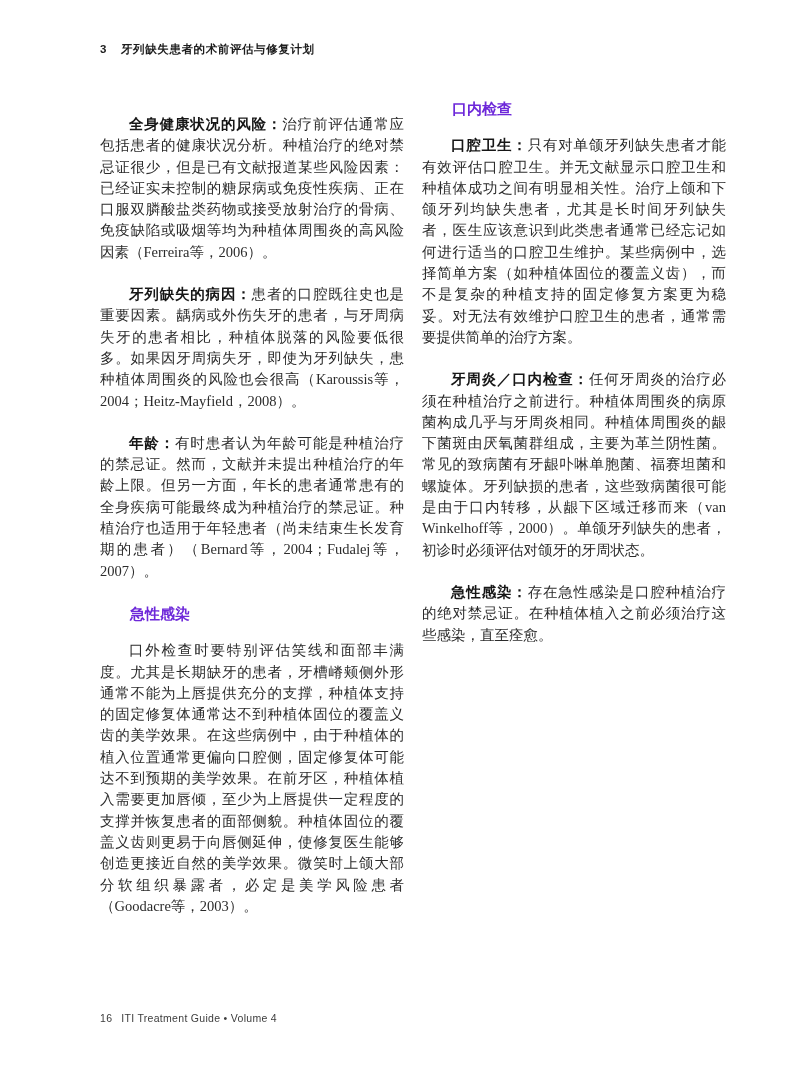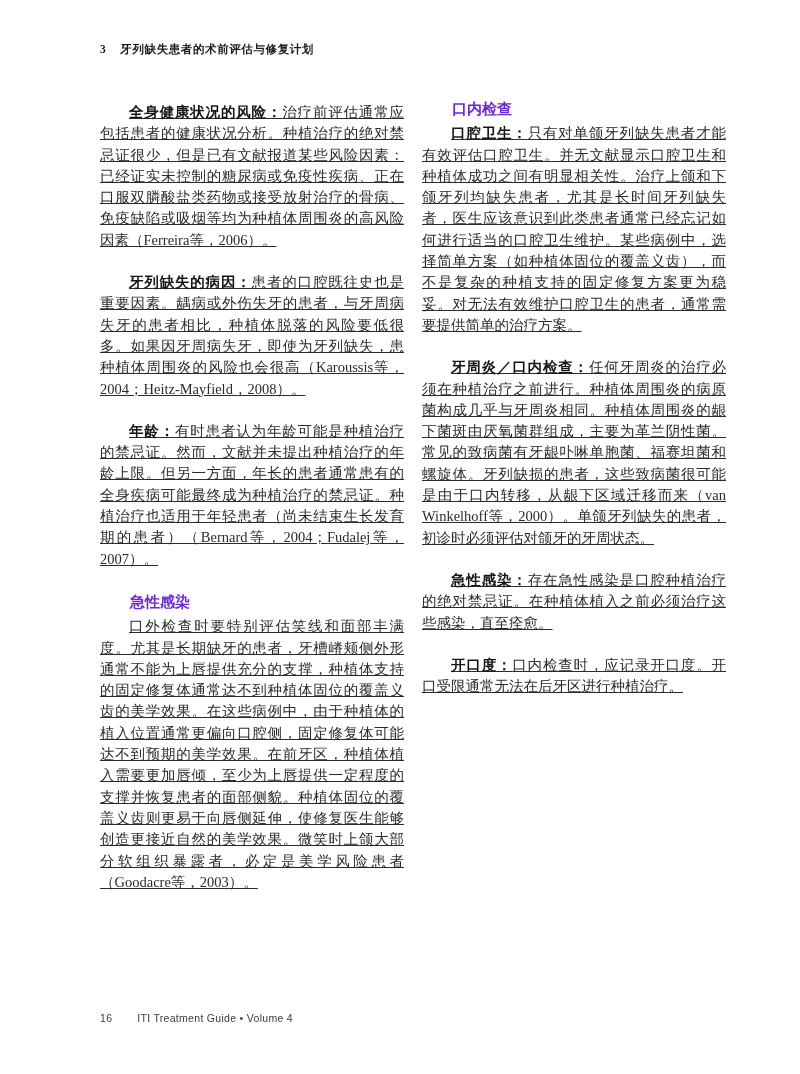--- a/index.html
+++ b/index.html
@@ -14,21 +14,21 @@
     margin: 0 auto;
     background: #ffffff;
     overflow: hidden;
     font-family: "Liberation Serif", "DejaVu Serif", serif;
     color: #2b2b2b;
   }
   .chapter-header {
     position: absolute;
     left: 100px;
     top: 42px;
-    font-family: Liberation Serif, serif;
+    font-family: Liberation Sans, sans-serif;
     font-weight: bold;
     font-size: 11.5px;
     letter-spacing: 0.6px;
     color: #1c1c1c;
     white-space: nowrap;
   }
   .chapter-number {
     display: inline-block;
     margin-right: 14px;
   }
@@ -40,23 +40,22 @@
     display: flex;
     justify-content: space-between;
   }
   .col {
     width: 304px;
     font-size: 14.5px;
     line-height: 21.3px;
     text-align: justify;
   }
   .para {
-    margin: 4px 0 21px 0;
+    margin: 16px 0 21px 0;
     text-indent: 2em;
-    text-decoration: underline;
   }
   .para:last-child {
     margin-bottom: 0;
   }
   .extra-gap {
     margin-top: 21px;
   }
   .lead {
     font-family: "Liberation Sans", "DejaVu Sans", sans-serif;
     font-weight: bold;
@@ -76,21 +75,21 @@
     left: 100px;
     top: 1012px;
     font-family: "Liberation Sans", "DejaVu Sans", sans-serif;
     font-size: 10.5px;
     letter-spacing: 0.3px;
     color: #3c3c3c;
     white-space: nowrap;
   }
   .footer-page-number {
     display: inline-block;
-    margin-right: 25px;
+    margin-right: 9px;
   }
 </style>
 </head>
 <body>
 
 <div class="page">
 
   <div class="chapter-header">
     <span class="chapter-number">3</span><span class="chapter-title">牙列缺失患者的术前评估与修复计划</span>
   </div>
@@ -103,21 +102,20 @@
       <p class="para"><b class="lead">年龄：</b><span>有时患者认为年龄可能是种植治疗的禁忌证。然而，文献并未提出种植治疗的年龄上限。但另一方面，年长的患者通常患有的全身疾病可能最终成为种植治疗的禁忌证。种植治疗也适用于年轻患者（尚未结束生长发育期的患者）（Bernard等，2004；Fudalej等，2007）。</span></p>
       <h3 class="section-heading">急性感染</h3>
       <p class="para"><span>口外检查时要特别评估笑线和面部丰满度。尤其是长期缺牙的患者，牙槽嵴颊侧外形通常不能为上唇提供充分的支撑，种植体支持的固定修复体通常达不到种植体固位的覆盖义齿的美学效果。在这些病例中，由于种植体的植入位置通常更偏向口腔侧，固定修复体可能达不到预期的美学效果。在前牙区，种植体植入需要更加唇倾，至少为上唇提供一定程度的支撑并恢复患者的面部侧貌。种植体固位的覆盖义齿则更易于向唇侧延伸，使修复医生能够创造更接近自然的美学效果。微笑时上颌大部分软组织暴露者，必定是美学风险患者（Goodacre等，2003）。</span></p>
     </div>
 
     <div class="col">
       <h3 class="section-heading">口内检查</h3>
       <p class="para"><b class="lead">口腔卫生：</b><span>只有对单颌牙列缺失患者才能有效评估口腔卫生。并无文献显示口腔卫生和种植体成功之间有明显相关性。治疗上颌和下颌牙列均缺失患者，尤其是长时间牙列缺失者，医生应该意识到此类患者通常已经忘记如何进行适当的口腔卫生维护。某些病例中，选择简单方案（如种植体固位的覆盖义齿），而不是复杂的种植支持的固定修复方案更为稳妥。对无法有效维护口腔卫生的患者，通常需要提供简单的治疗方案。</span></p>
       <p class="para"><b class="lead">牙周炎／口内检查：</b><span>任何牙周炎的治疗必须在种植治疗之前进行。种植体周围炎的病原菌构成几乎与牙周炎相同。种植体周围炎的龈下菌斑由厌氧菌群组成，主要为革兰阴性菌。常见的致病菌有牙龈卟啉单胞菌、福赛坦菌和螺旋体。牙列缺损的患者，这些致病菌很可能是由于口内转移，从龈下区域迁移而来（van Winkelhoff等，2000）。单颌牙列缺失的患者，初诊时必须评估对颌牙的牙周状态。</span></p>
       <p class="para"><b class="lead">急性感染：</b><span>存在急性感染是口腔种植治疗的绝对禁忌证。在种植体植入之前必须治疗这些感染，直至痊愈。</span></p>
-      <p class="para"><b class="lead">开口度：</b><span>口内检查时，应记录开口度。开口受限通常无法在后牙区进行种植治疗。</span></p>
     </div>
 
   </div>
 
   <div class="page-footer">
     <span class="footer-page-number">16</span><span class="footer-book-title">ITI Treatment Guide • Volume 4</span>
   </div>
 
 </div>
 

